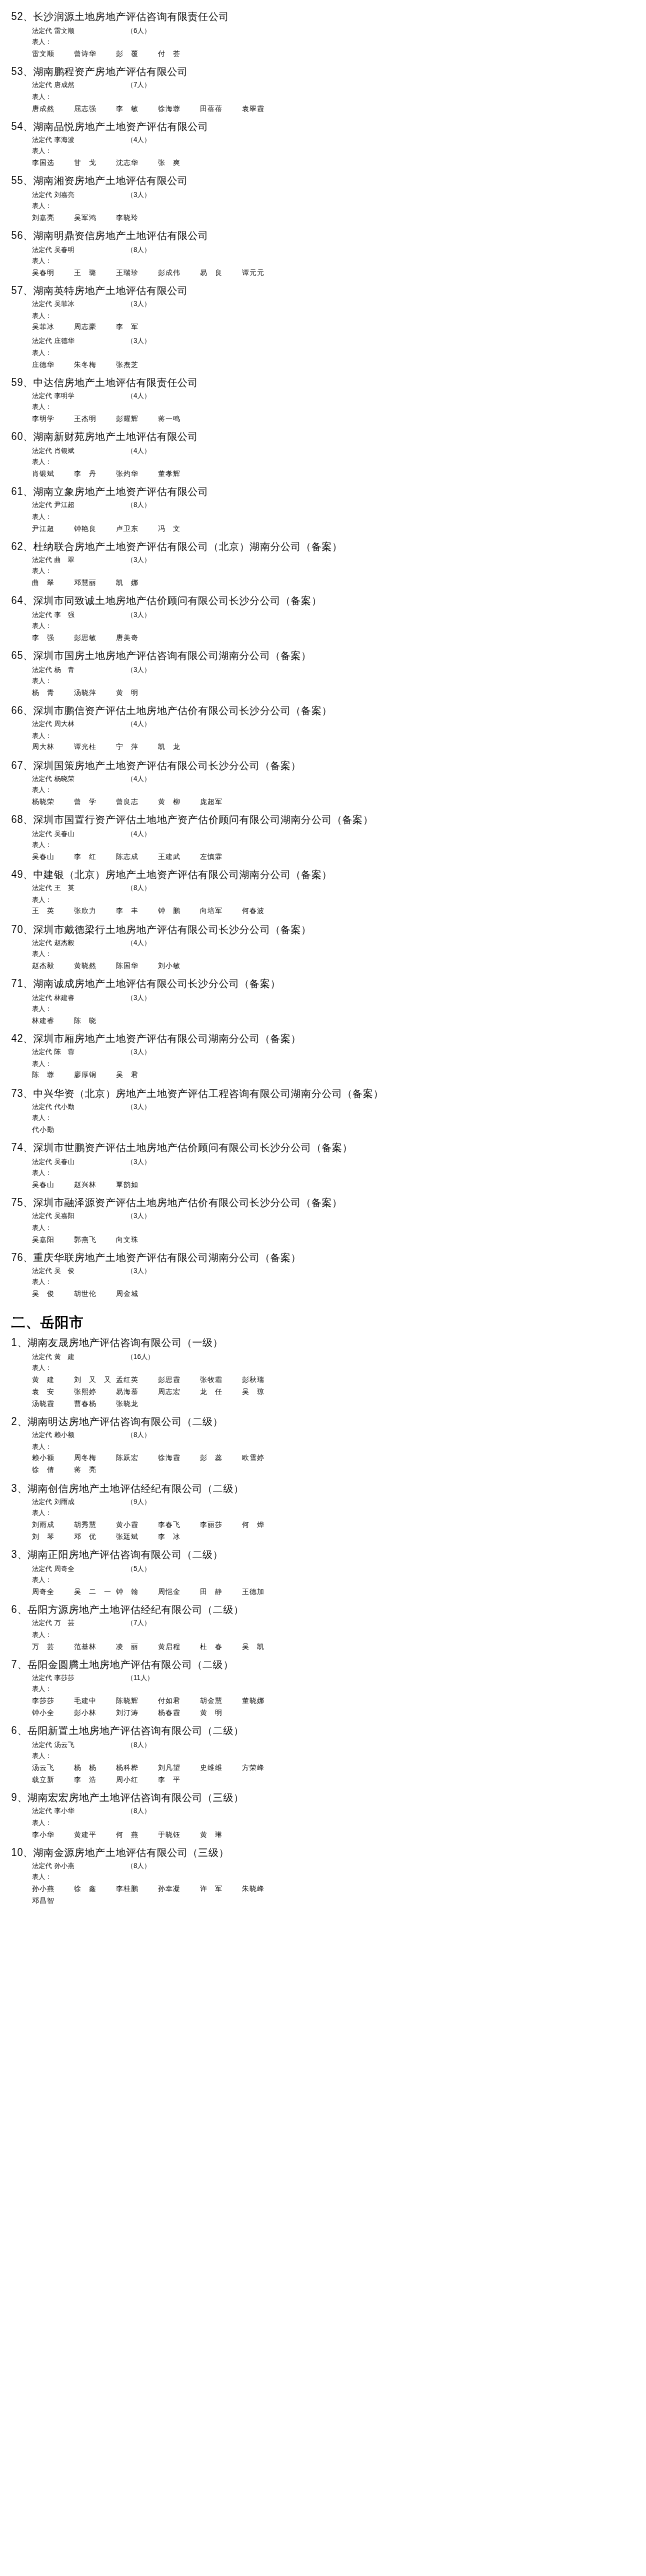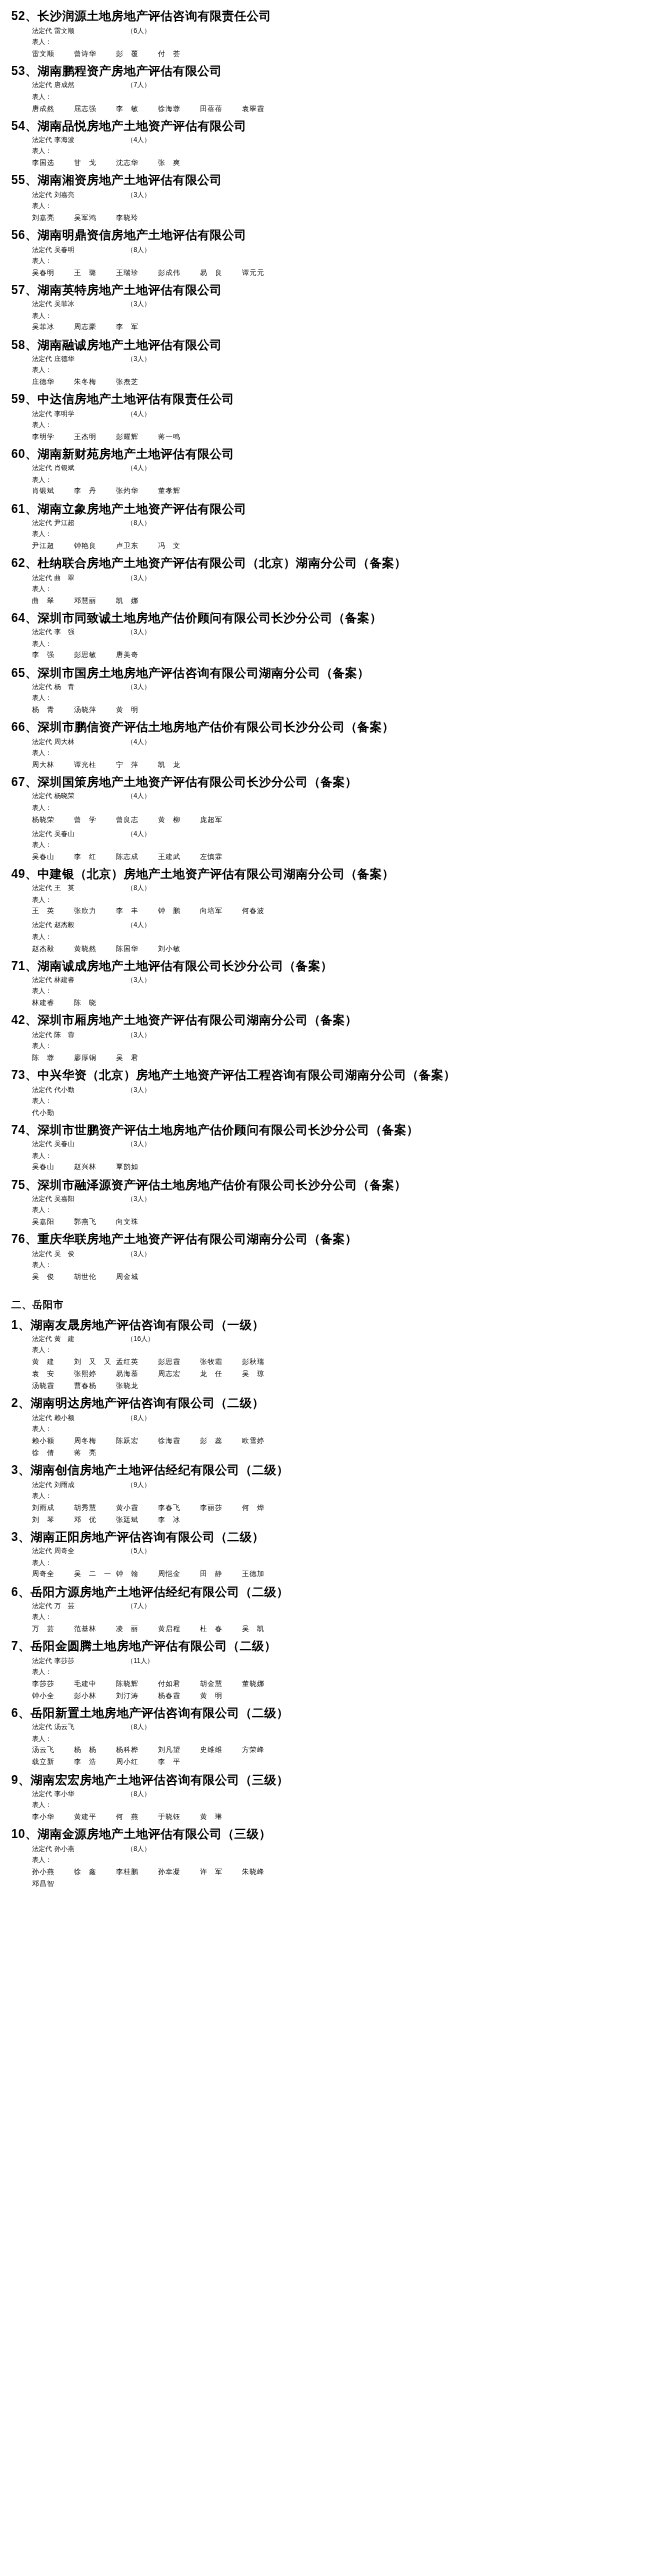--- a/index.html
+++ b/index.html
@@ -11,22 +11,22 @@
   }
   .page{
     width:647px;
     box-sizing:border-box;
     padding:5.2px 11.3px 20.6px 11.3px;
   }
   .org{
     margin:0 0 1px 0;
   }
   .org-title{
-    font-weight:bold;
-    font-size:12px;
+    font-weight:normal;
+    font-size:10px;
     line-height:13.4px;
     margin:5.2px 0 1px 0;
     letter-spacing:0.3px;
   }
   .meta{
     font-size:6.7px;
     line-height:11.3px;
     margin:0 0 0.5px 0;
     display:flex;
     align-items:baseline;
@@ -58,21 +58,21 @@
     flex-wrap:wrap;
   }
   .names .nm{
     display:inline-block;
     width:42px;
     white-space:nowrap;
     letter-spacing:0.5px;
   }
   .section-head{
     font-weight:bold;
-    font-size:10px;
+    font-size:14px;
     line-height:17.5px;
     margin:13.4px 0 4.1px 0;
     letter-spacing:0.5px;
   }
 </style>
 </head>
 <body>
 
 <div class="page">
   <div id="content">
@@ -168,21 +168,20 @@
         </div>
         <div class="names">
           <div class="nrow">
             <span class="nm">吴菲冰</span>
             <span class="nm">周志豪</span>
             <span class="nm">李　军</span>
           </div>
         </div>
       </div>
       <div class="org">
-        <div class="org-title">58、湖南融诚房地产土地评估有限公司</div>
         <div class="meta">
           <span class="meta-label">法定代表人：</span>
           <span class="meta-value">庄德华</span>
           <span class="meta-count">（3人）</span>
         </div>
         <div class="names">
           <div class="nrow">
             <span class="nm">庄德华</span>
             <span class="nm">朱冬梅</span>
             <span class="nm">张焘芝</span>
@@ -309,20 +308,21 @@
           <div class="nrow">
             <span class="nm">杨晓荣</span>
             <span class="nm">曾　学</span>
             <span class="nm">曾良志</span>
             <span class="nm">黄　柳</span>
             <span class="nm">庞超军</span>
           </div>
         </div>
       </div>
       <div class="org">
+        <div class="org-title">68、深圳市国置行资产评估土地地产资产估价顾问有限公司湖南分公司（备案）</div>
         <div class="meta">
           <span class="meta-label">法定代表人：</span>
           <span class="meta-value">吴春山</span>
           <span class="meta-count">（4人）</span>
         </div>
         <div class="names">
           <div class="nrow">
             <span class="nm">吴春山</span>
             <span class="nm">李　红</span>
             <span class="nm">陈志成</span>
@@ -343,20 +343,21 @@
             <span class="nm">王　英</span>
             <span class="nm">张欣力</span>
             <span class="nm">李　丰</span>
             <span class="nm">钟　鹏</span>
             <span class="nm">向培军</span>
             <span class="nm">何春波</span>
           </div>
         </div>
       </div>
       <div class="org">
+        <div class="org-title">70、深圳市戴德梁行土地房地产评估有限公司长沙分公司（备案）</div>
         <div class="meta">
           <span class="meta-label">法定代表人：</span>
           <span class="meta-value">赵杰毅</span>
           <span class="meta-count">（4人）</span>
         </div>
         <div class="names">
           <div class="nrow">
             <span class="nm">赵杰毅</span>
             <span class="nm">黄晓然</span>
             <span class="nm">陈国华</span>

